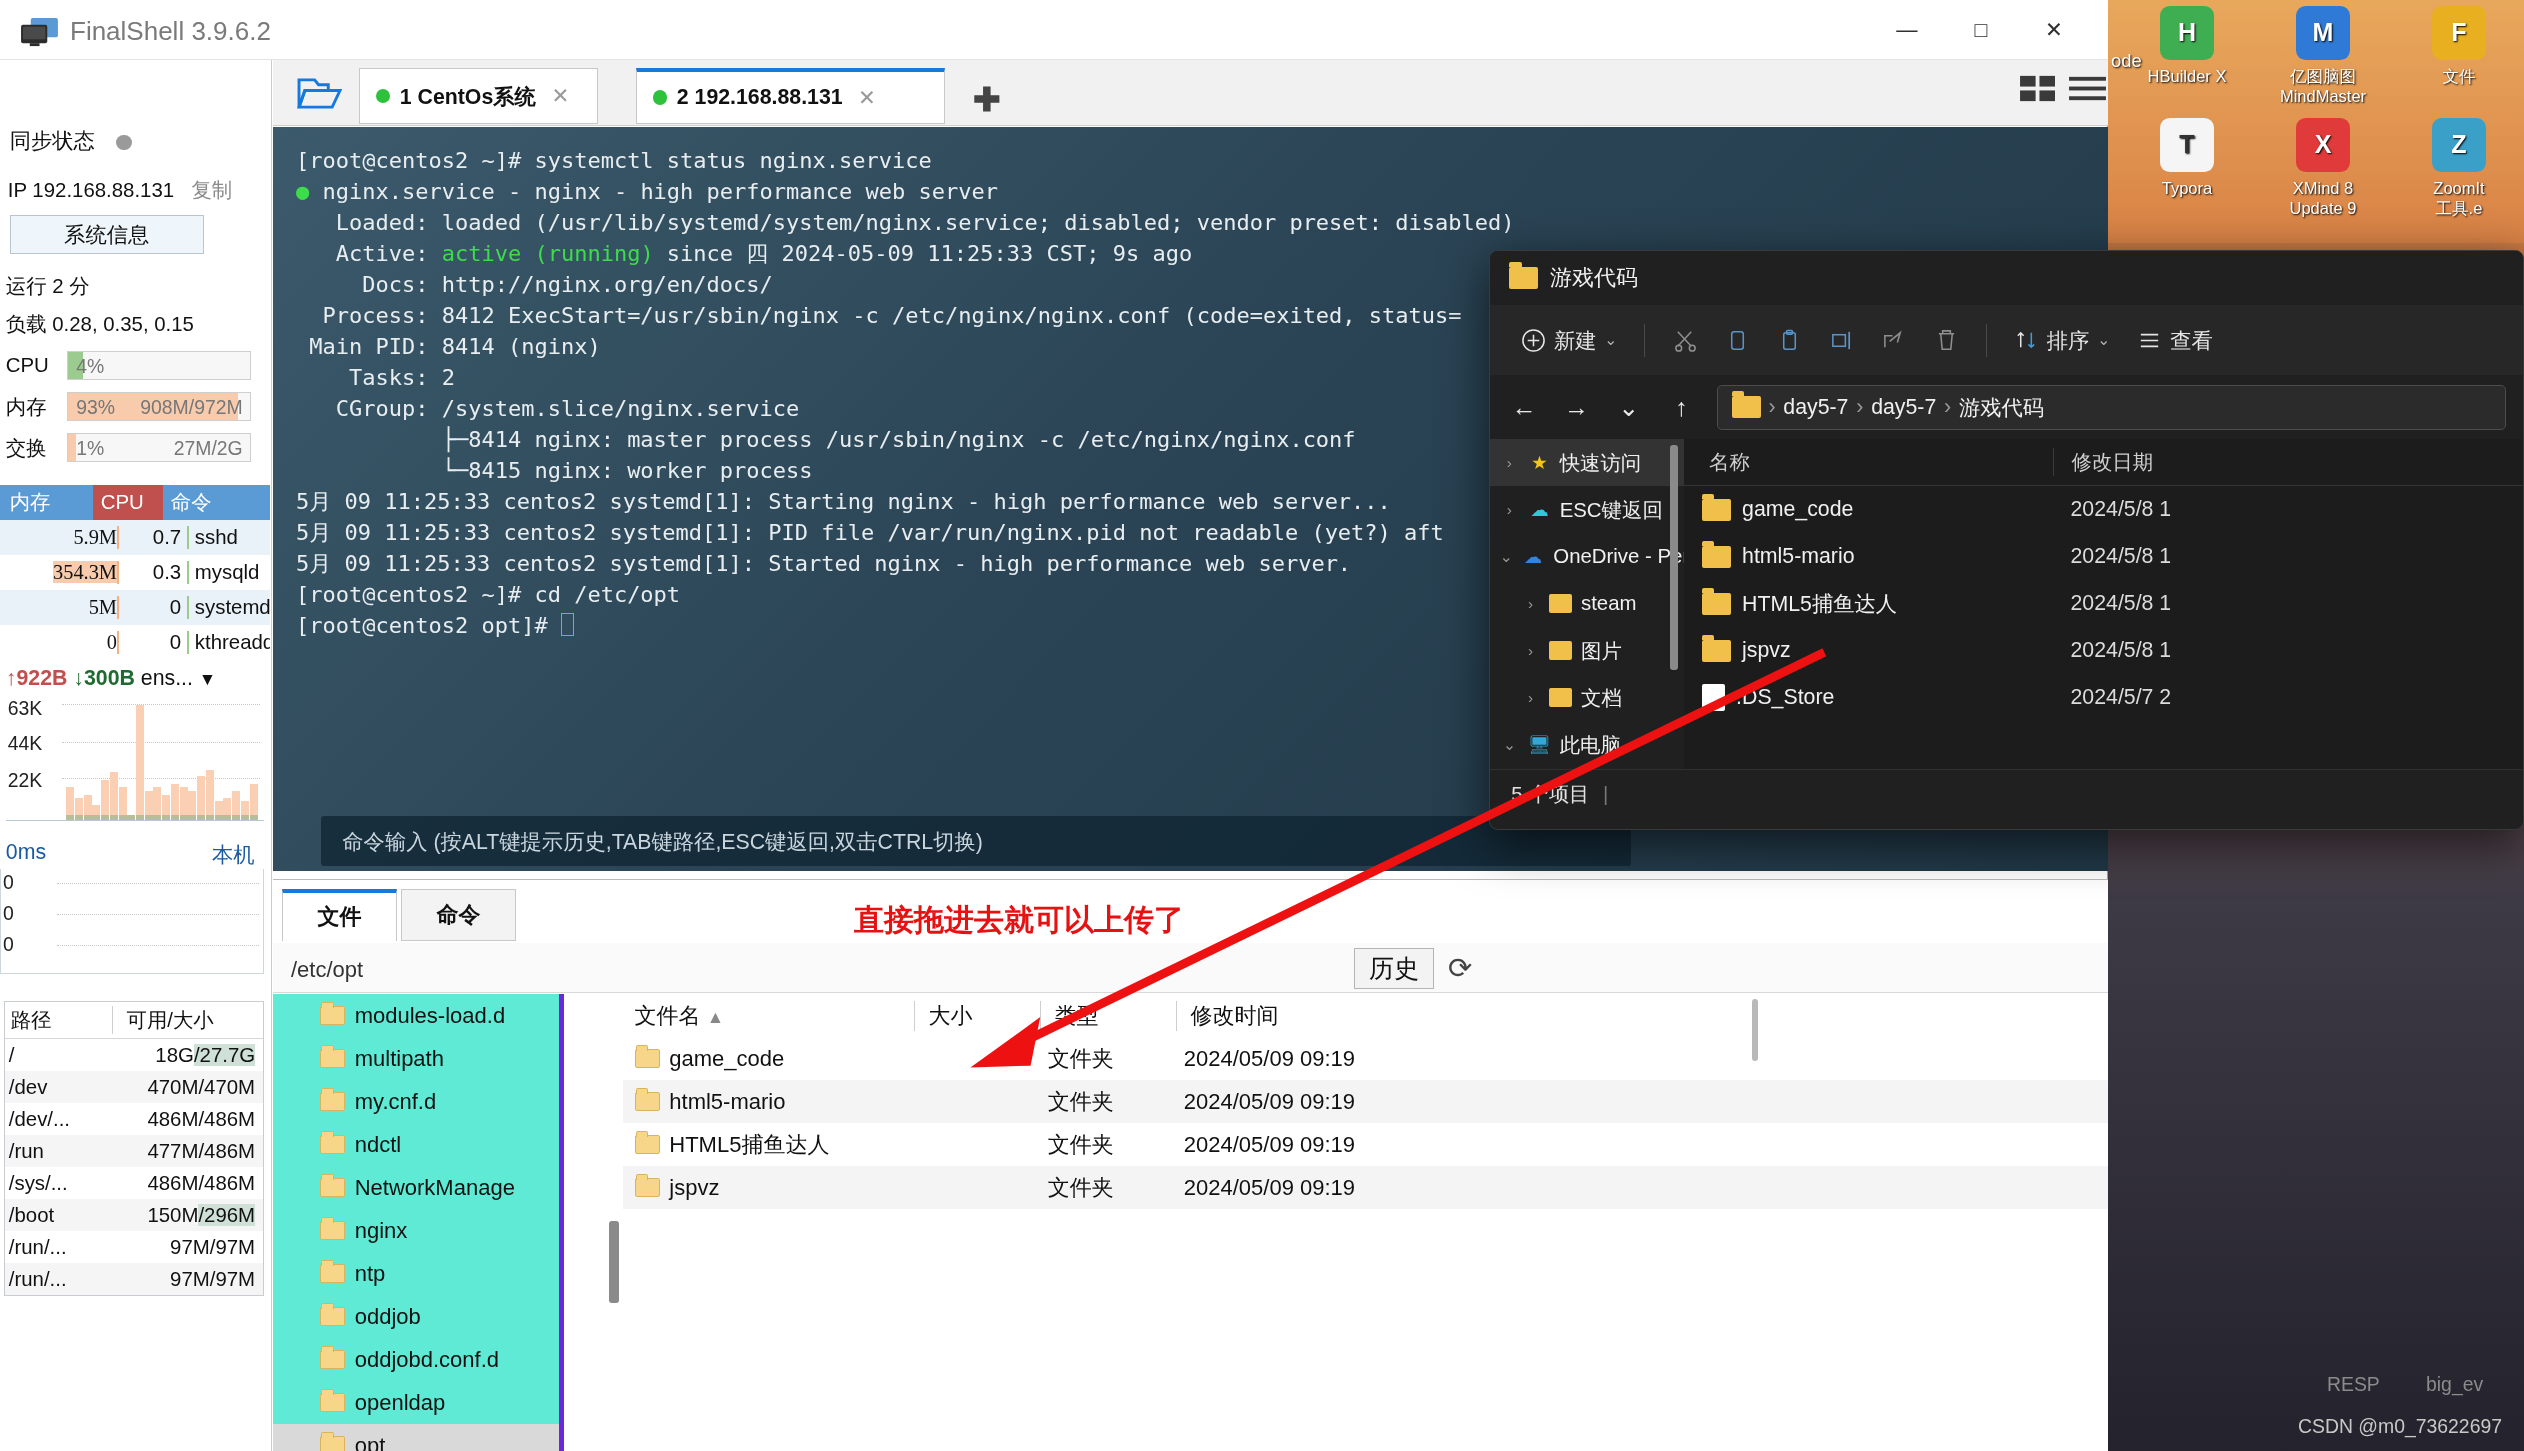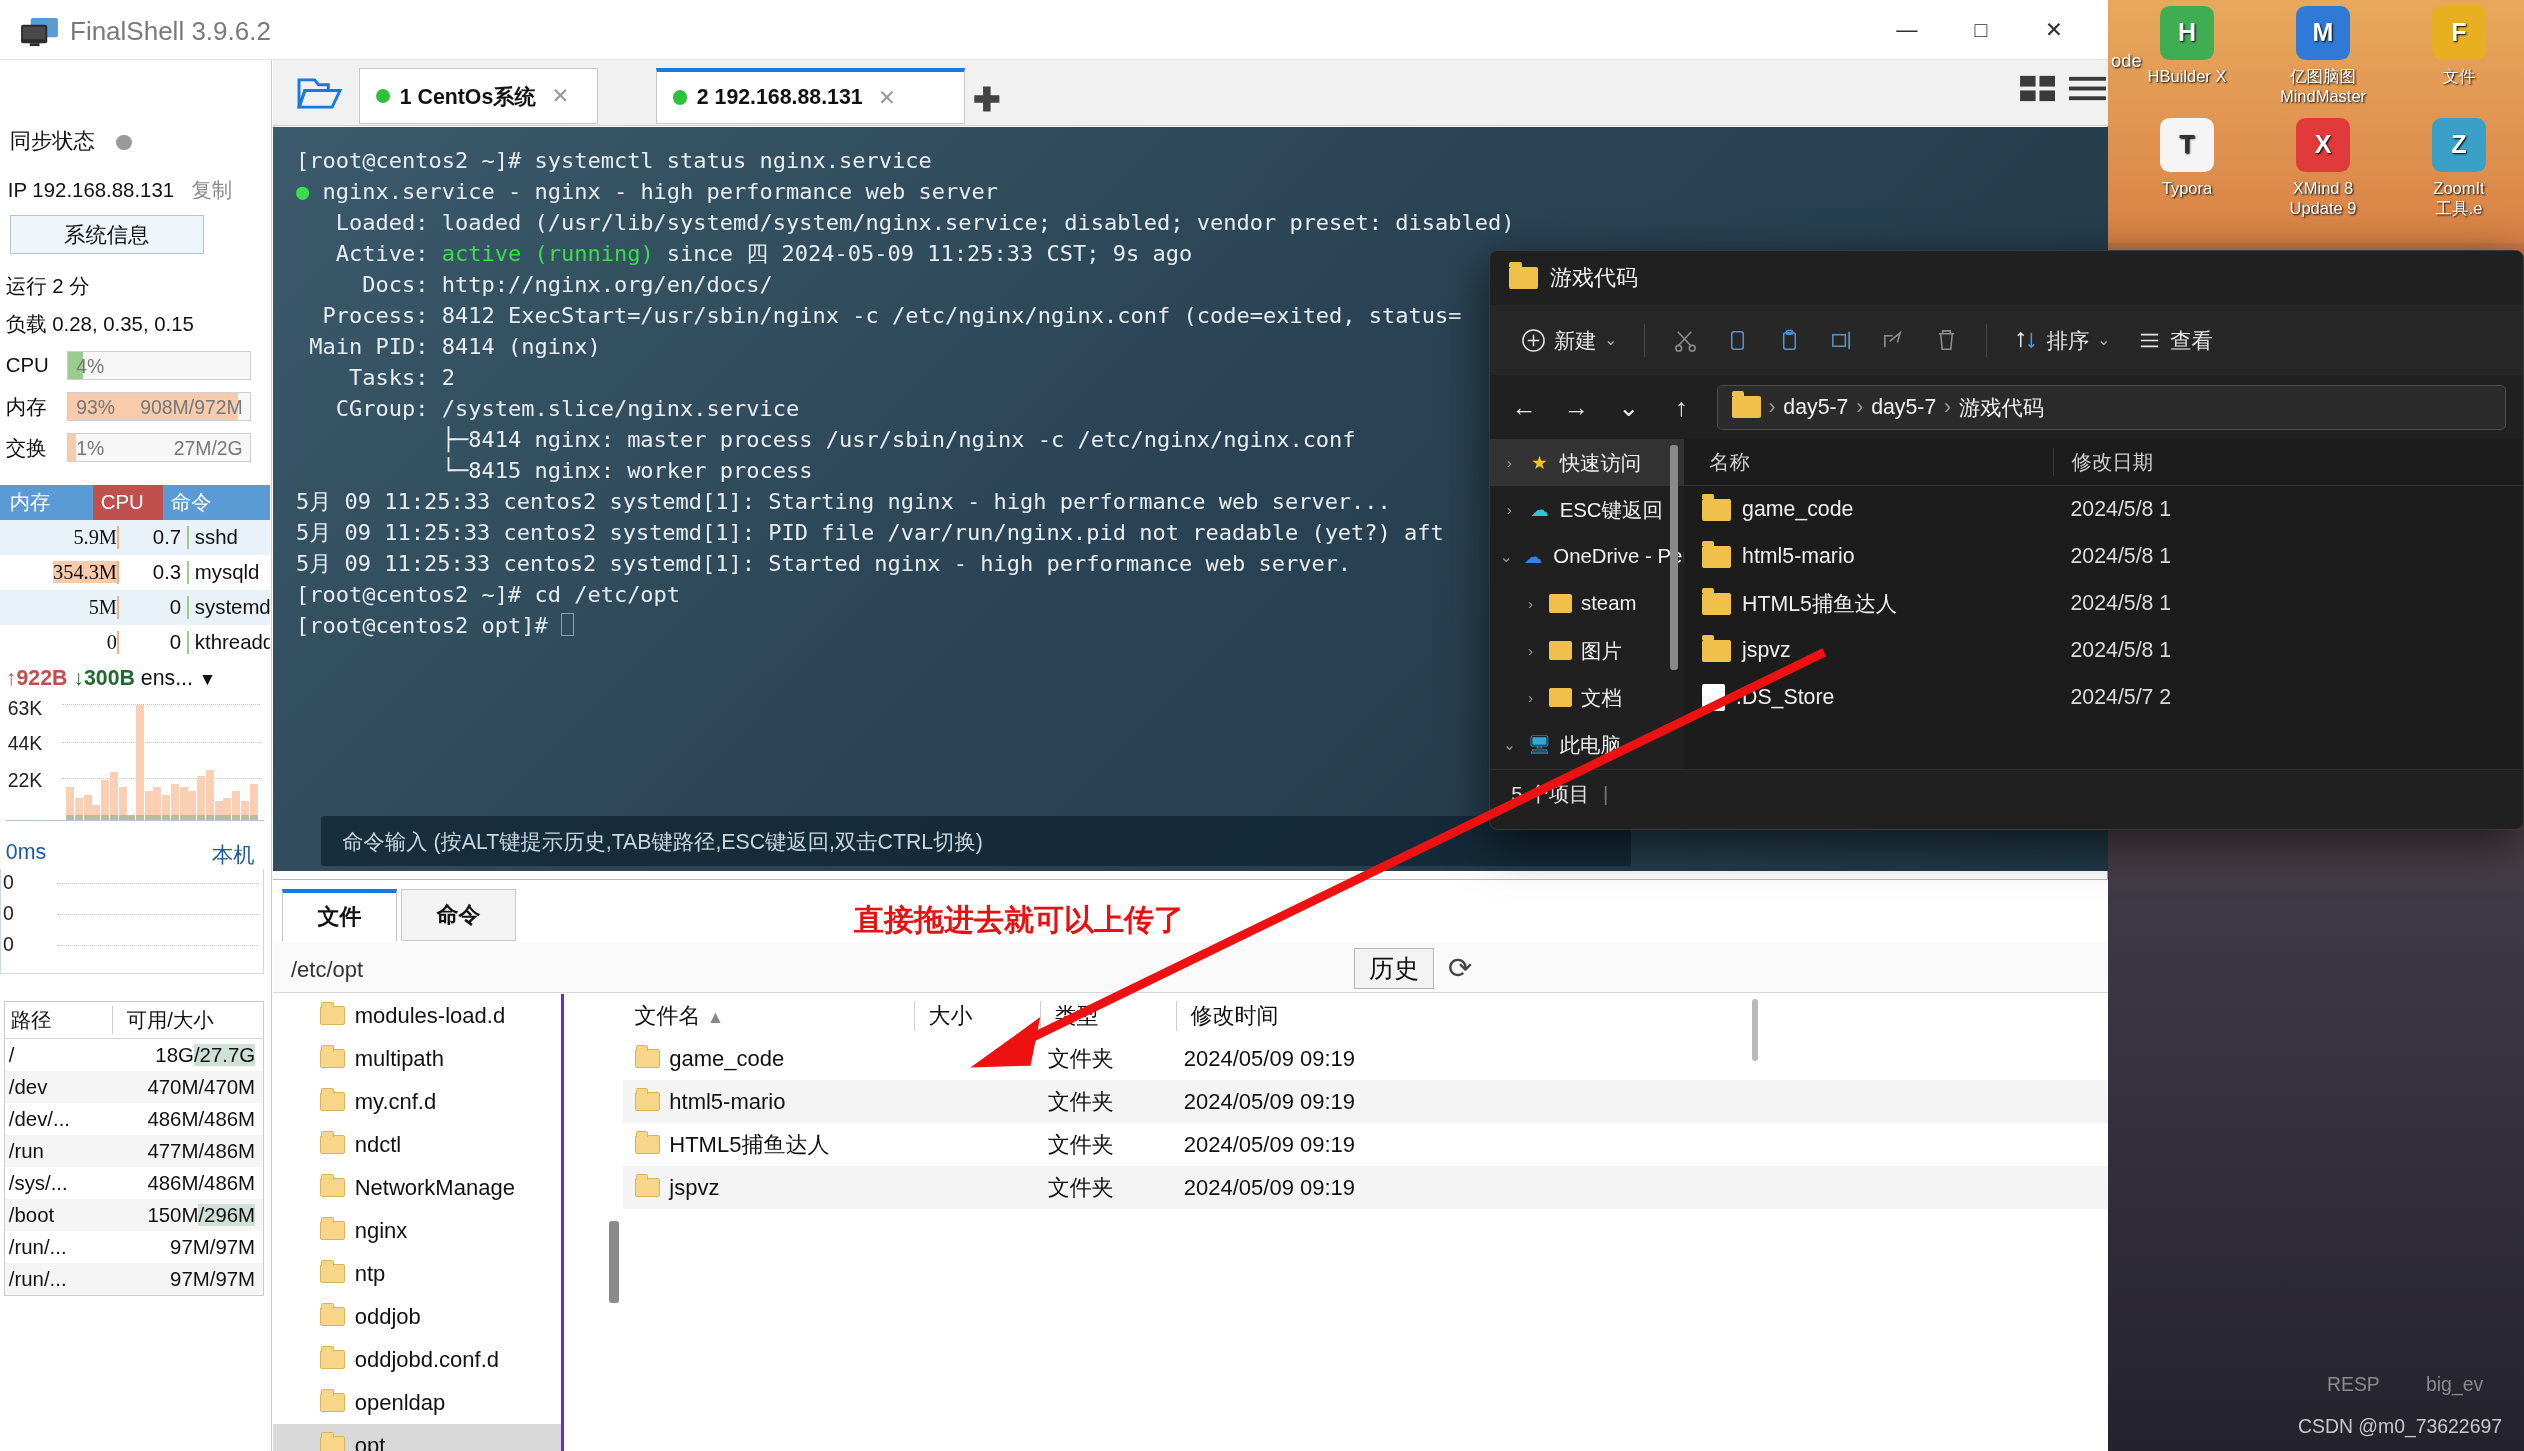--- a/index.html
+++ b/index.html
@@ -125,21 +125,21 @@
   .disk-row .d2 { flex:1; text-align:right; padding-right:7.8px; }
   .disk-hl { background:#cfe0d6; }
 
   
   #tabbar { left:273px; top:60px; width:1835px; height:66px; background:#f1f1f1;
      border-bottom:1px solid #cfcfcf; }
   #folder-icon { left:296px; top:74px; width:47px; height:39px; }
   .tab { top:68px; height:56px; background:#fff; border:1px solid #c8c8c8;
      display:flex; align-items:center; padding:0 15.5px; font-size:21.3px;
      font-weight:bold; color:#111; }
-  .tab.active { border-top:4.9px solid #1579e0;margin-left:20px; }
+  .tab.active { border-top:4.9px solid #1579e0; }
   .tab .gdot { width:14.6px; height:14.6px; border-radius:50%; background:#2ec13c; margin-right:9.7px; }
   .tab .xclose { margin-left:15.5px; color:#999; font-size:21.3px; font-weight:normal; }
   #tab-add { left:973px; top:80px; font-size:33px; color:#444; font-weight:bold; }
   .gridview-ico { top:72px; width:41px; height:33px; }
 
   
   #terminal {
     left:273px; top:127px; width:1835px; height:744px;
     background:linear-gradient(135deg,#3b5a6b 0%,#2b4556 45%,#213847 100%);
     overflow:hidden;
@@ -168,22 +168,22 @@
   .ftab.active { background:#fff; border-top:4.9px solid #1579e0; border-bottom:none; }
   #drag-note { left:854px; top:900px; font-size:30px; color:#e81111; font-weight:bold; }
   #path-bar { left:273px; top:943px; width:1835px; height:50px;
      background:#fafafa; border-bottom:1px solid #d8d8d8; }
   #path-val { left:291px; top:957px; font-size:22px; color:#333; }
   #hist-btn { left:1354px; top:948px; width:80px; height:41px; border:1px solid #b5b5b5;
      background:#f3f3f3; display:flex; align-items:center; justify-content:center;
      font-size:25px; color:#111; }
   #refresh-btn { left:1448px; top:951px; font-size:29px; color:#444; }
 
-  #tree { left:273px; top:994px; width:291px; height:458px; background:#ffffff;
-     border-right:3px solid #6d28d9; overflow:hidden; }
+  #tree { left:273px; top:994px; width:291px; height:458px; background:#5eead4;
+     border-right:5px solid #6d28d9; overflow:hidden; }
   .tree-item { height:43px; display:flex; align-items:center; font-size:22px;
      color:#111; padding-left:47px; white-space:nowrap; }
   .tree-item.sel { background:#d9d9d9; }
   .folder-sm { width:25px; height:19.4px; background:#f7d68a; border:1px solid #d9b45c;
      border-radius:1.9px; margin-right:9.7px; flex:none; position:relative; }
   .folder-sm:before { content:""; position:absolute; left:0; top:-4.9px; width:10.7px;
      height:4.9px; background:#f7d68a; border:1px solid #d9b45c; border-bottom:none;
      border-radius:1.9px 1.9px 0 0; }
 
   #flist { left:623px; top:994px; width:1485px; height:458px; background:#fff; }

